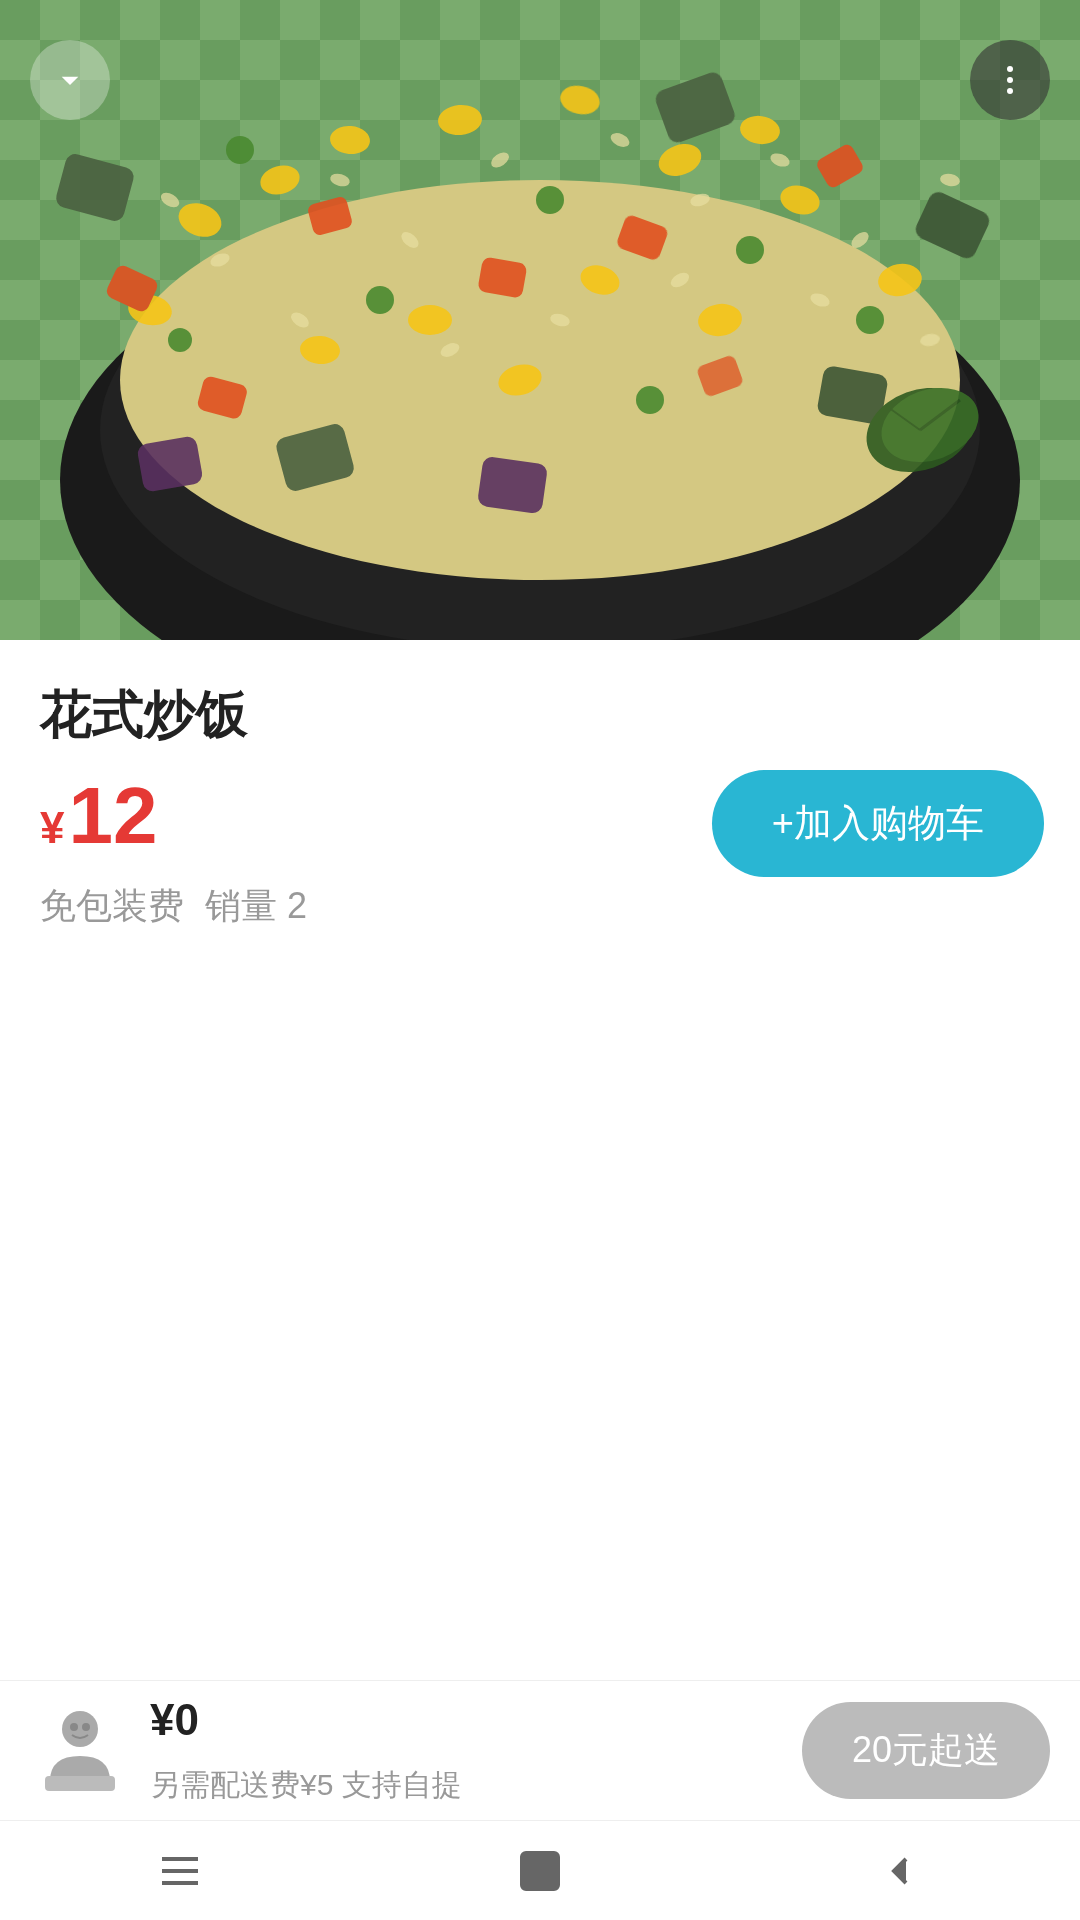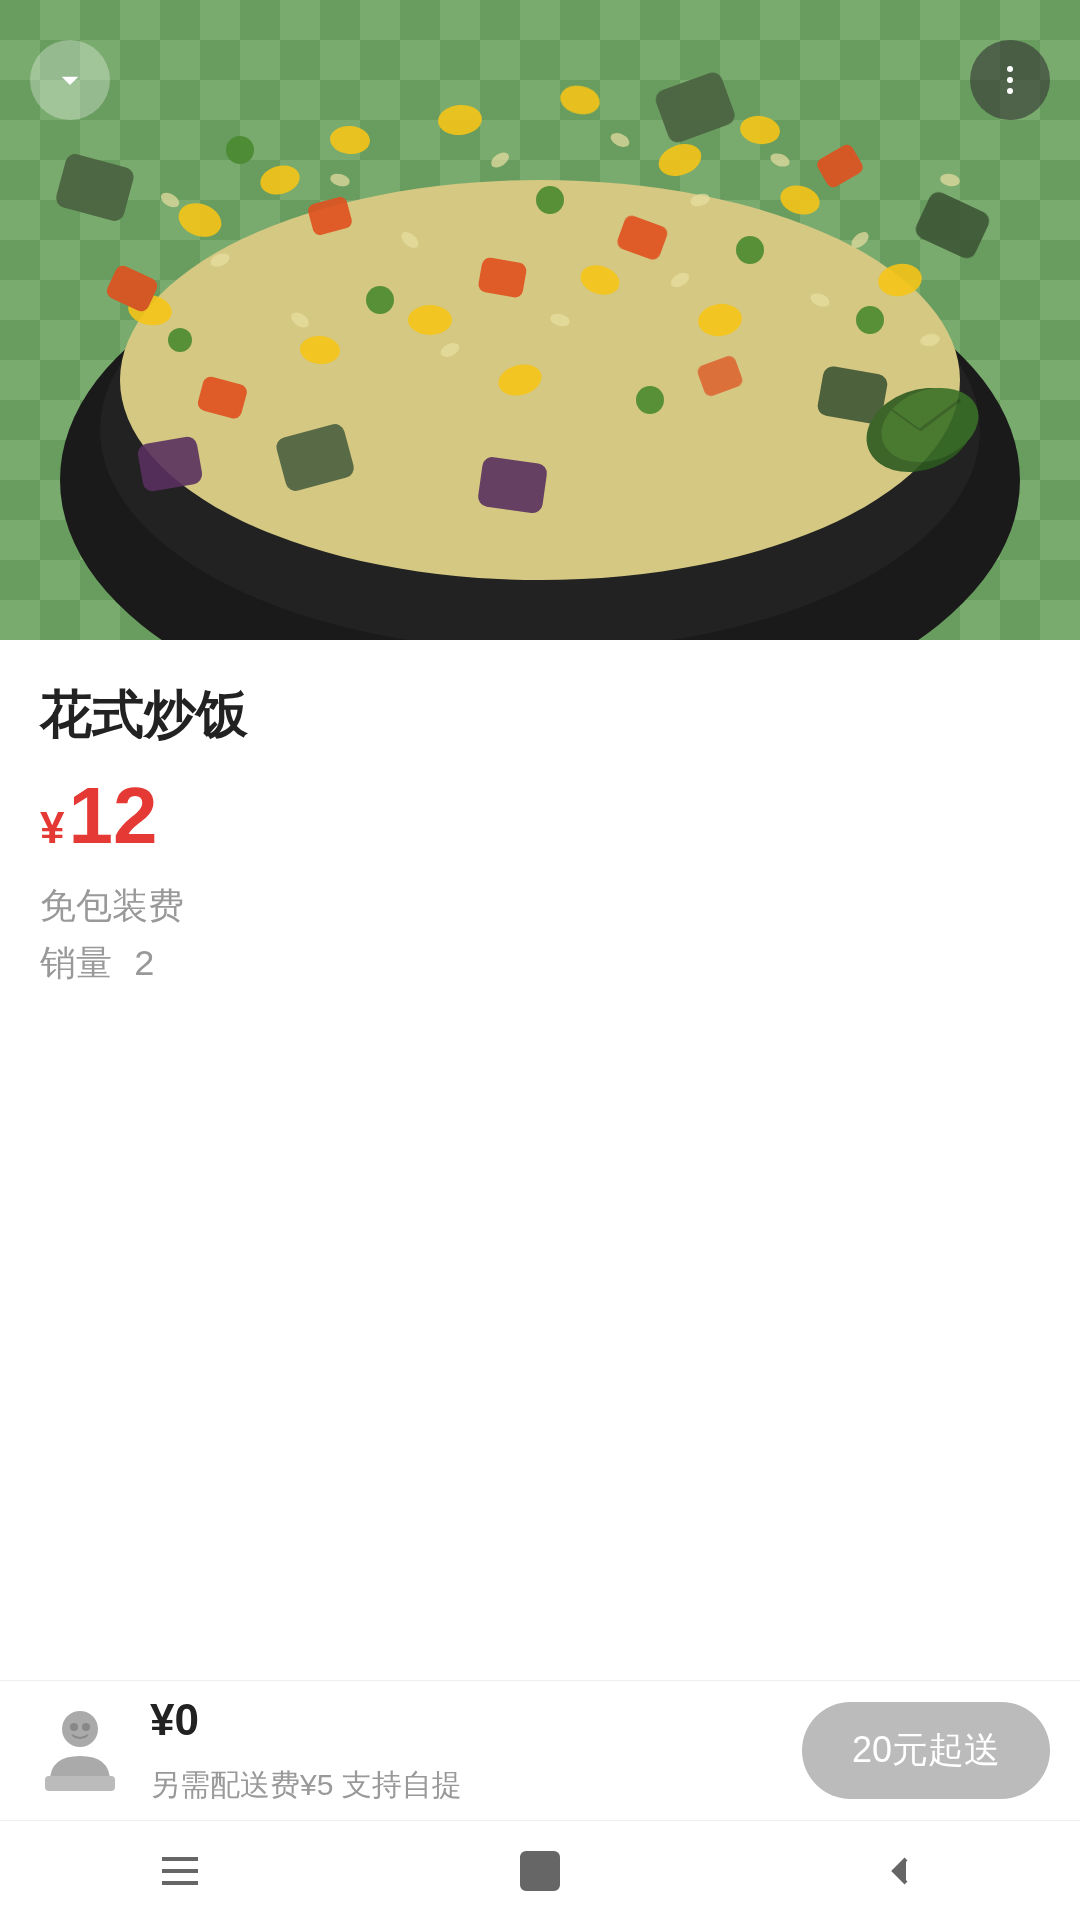--- a/index.html
+++ b/index.html
@@ -105,24 +105,23 @@
       align-items: baseline;
       gap: 4px;
     }
 
     .price-symbol {
       font-size: 44px;
     }
 
     .product-meta {
       display: flex;
-      flex-direction: column;
-      gap: 8px;
+      flex-direction: row;
+      gap: 21px;
       margin-bottom: 30px;
-      font-family: Liberation Mono, monospace;
     }
 
     .meta-text {
       font-size: 36px;
       color: #999;
     }
 
     .add-to-cart-btn {
       background: #29b6d3;
       color: white;
@@ -329,20 +328,21 @@
         <span>12</span>
       </div>
       <div class="product-meta">
         <span class="meta-text">免包装费</span>
         <span class="meta-text">
           <span>销量</span>&nbsp;<span>2</span>
         </span>
       </div>
     </div>
 
+    <button class="add-to-cart-btn">+加入购物车</button>
   </div>
 </div>
 
 <div class="bottom-bar">
 
   <div class="cart-avatar">
     <svg viewBox="0 0 100 100" xmlns="http://www.w3.org/2000/svg">
 
       <circle cx="50" cy="28" r="18" fill="#aaa"></circle>
       <path d="M20 80 Q20 55 50 55 Q80 55 80 80" fill="#aaa"></path>

